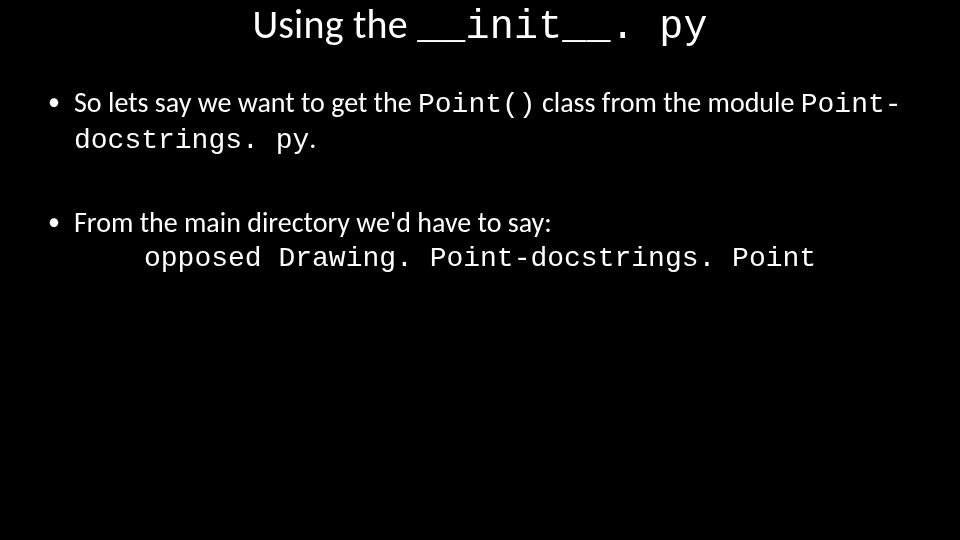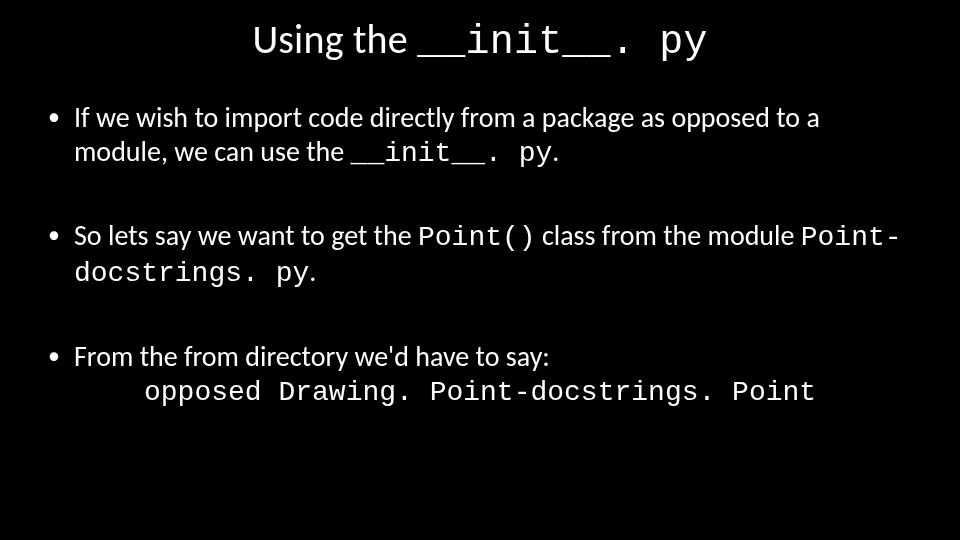--- a/index.html
+++ b/index.html
@@ -9,21 +9,21 @@
     height: 540px;
     background: #000;
     color: #fff;
     font-family: Calibri, "Segoe UI", Arial, sans-serif;
     overflow: hidden;
   }
   .slide {
     width: 960px;
     height: 540px;
     box-sizing: border-box;
-    padding: 15px 40px 20px 40px;
+    padding: 0 40px 20px 40px;
     position: relative;
   }
   .title {
     text-align: center;
     font-size: 40px;
     font-weight: 400;
     margin: 0 0 36px 0;
     letter-spacing: 0.2px;
   }
   .code {
@@ -62,28 +62,25 @@
 <body>
 
 <div class="slide">
 
   <h1 class="title">
     <span>Using the </span><span class="code">__init__. py</span>
   </h1>
 
   <ul class="bullets">
 
-    <li>
-      <span>If we wish to import code directly from a package as opposed to a module, we can use the </span><span class="code">__init__. py</span><span>.</span>
-    </li>
 
     <li>
       <span>So lets say we want to get the </span><span class="code">Point()</span><span> class from the module </span><span class="code">Point-docstrings. py</span><span>.</span>
     </li>
 
     <li>
-      <span>From the from directory we'd have to say:</span>
+      <span>From the main directory we'd have to say:</span>
       <span class="indent-code">opposed Drawing. Point-docstrings. Point</span>
     </li>
 
   </ul>
 
 </div>
 
 </body></html>

